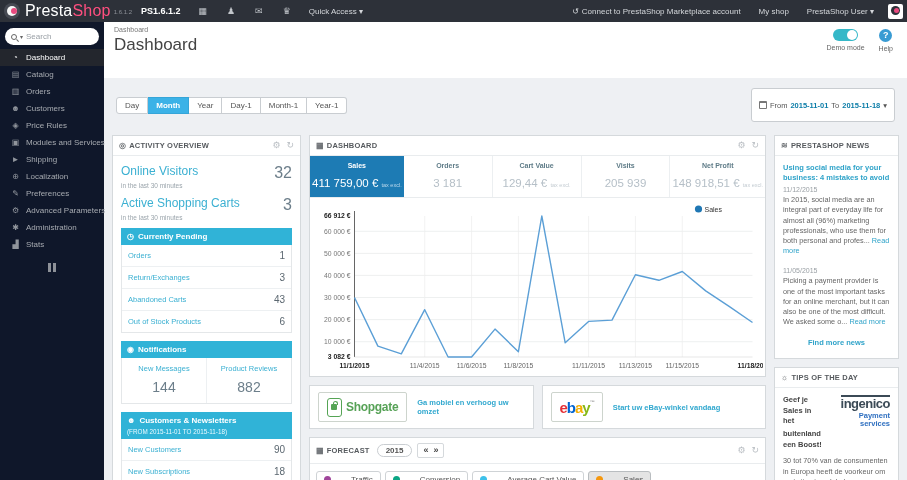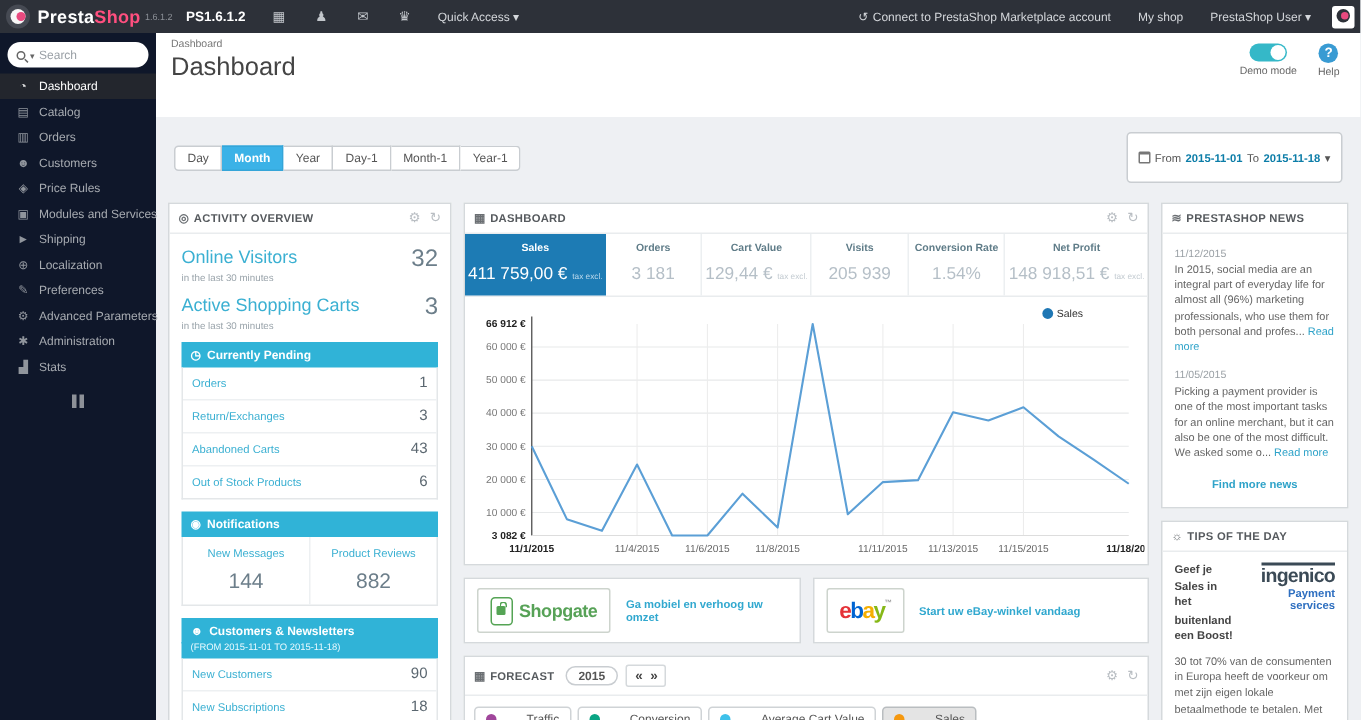--- a/index.html
+++ b/index.html
@@ -7,21 +7,21 @@
   body{position:relative;font-size:8px;color:#555}
 
   
   .topbar{position:absolute;top:0;left:0;right:0;height:22px;background:#2d3139;color:#c9ccd1;display:flex;align-items:center;justify-content:space-between;z-index:30}
   .tb-left,.tb-right{display:flex;align-items:center}
   .tb-left{padding-left:4px}
   .tb-right{padding-right:4px}
   .logo-circle{width:16px;height:16px;border-radius:50%;background:#464a53;position:relative;overflow:hidden;margin-right:5px}
   .logo-circle::before{content:"";position:absolute;left:3px;top:3px;width:10px;height:10px;border-radius:50%;background:#f7f7f7}
   .logo-circle::after{content:"";position:absolute;left:7px;top:5px;width:6px;height:6px;border-radius:50%;background:#e84a7f}
-  .brand{font-size:12px;font-weight:bold;color:#fff;letter-spacing:.2px}
+  .brand{font-size:16px;font-weight:normal;color:#fff;letter-spacing:.2px}
   .brand .shop{color:#ff4f7f}
   .ver-small{font-size:6px;color:#8d9198;margin:2px 3px 0 3px}
   .ver{font-size:9px;font-weight:bold;color:#fff;margin:0 8px 0 6px}
   .tb-ico{font-size:9px;color:#c2c6cb;margin:0 10px;cursor:pointer}
   .qa{font-size:8px;margin-left:8px;cursor:pointer;color:#d4d7db}
   .tb-link{font-size:8px;margin:0 9px;cursor:pointer;color:#d4d7db;display:flex;align-items:center;gap:3px}
   .avatar{width:15px;height:15px;border-radius:2px;background:#fff;margin-left:5px;position:relative;overflow:hidden}
   .avatar::before{content:"";position:absolute;left:3px;top:2px;width:9px;height:9px;border-radius:50%;background:#2d3139}
   .avatar::after{content:"";position:absolute;left:6px;top:4px;width:5px;height:5px;border-radius:50%;background:#e84a7f}
 
@@ -383,24 +383,20 @@
                 <div class="kl">Orders</div>
                 <div class="kv"><span>3 181</span></div>
               </div>
             <div class="kpi">
                 <div class="kl">Cart Value</div>
                 <div class="kv"><span>129,44 €</span> <span class="ks">tax excl.</span></div>
               </div>
             <div class="kpi">
                 <div class="kl">Visits</div>
                 <div class="kv"><span>205 939</span></div>
-              </div>
-            <div class="kpi">
-                <div class="kl">Conversion Rate</div>
-                <div class="kv"><span>1.54%</span></div>
               </div>
             <div class="kpi">
                 <div class="kl">Net Profit</div>
                 <div class="kv"><span>148 918,51 €</span> <span class="ks">tax excl.</span></div>
               </div>
           </div>
           <div class="chart-wrap">
             <svg id="sales-chart" viewBox="0 0 446 170" width="100%" height="170">
                 <line x1="40" x2="438" y1="139.7" y2="139.7" stroke="#e7e9ea" stroke-width="0.7"></line>
                 <line x1="40" x2="438" y1="117.6" y2="117.6" stroke="#e7e9ea" stroke-width="0.7"></line>
@@ -497,20 +493,21 @@
       <div class="col-right">
         <div class="panel">
           <div class="panel-head">
             <span class="panel-title">
                 <span class="p-ico">≋</span>
                 <span>PRESTASHOP NEWS</span>
               </span>
           </div>
           <div class="news-body">
             <div class="news-item">
+              <div class="news-title">Using social media for your business: 4 mistakes to avoid</div>
               <div class="news-date">11/12/2015</div>
               <div class="news-text"><span>In 2015, social media are an integral part of everyday life for almost all (96%) marketing professionals, who use them for both personal and profes...</span> <span class="read-more">Read more</span></div>
             </div>
             <div class="news-item">
               <div class="news-date">11/05/2015</div>
               <div class="news-text"><span>Picking a payment provider is one of the most important tasks for an online merchant, but it can also be one of the most difficult. We asked some o...</span> <span class="read-more">Read more</span></div>
             </div>
             <span class="find-more">Find more news</span>
           </div>
         </div>

